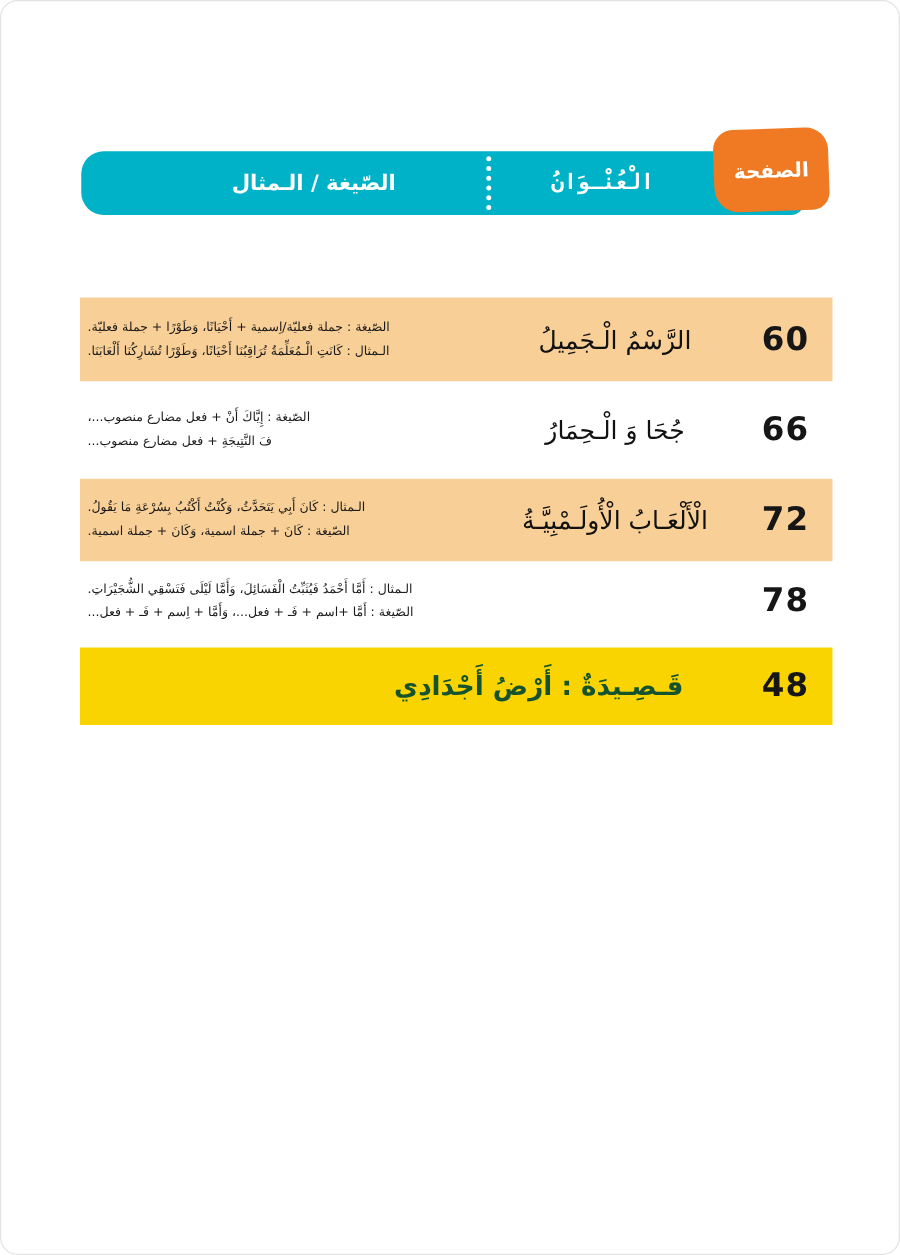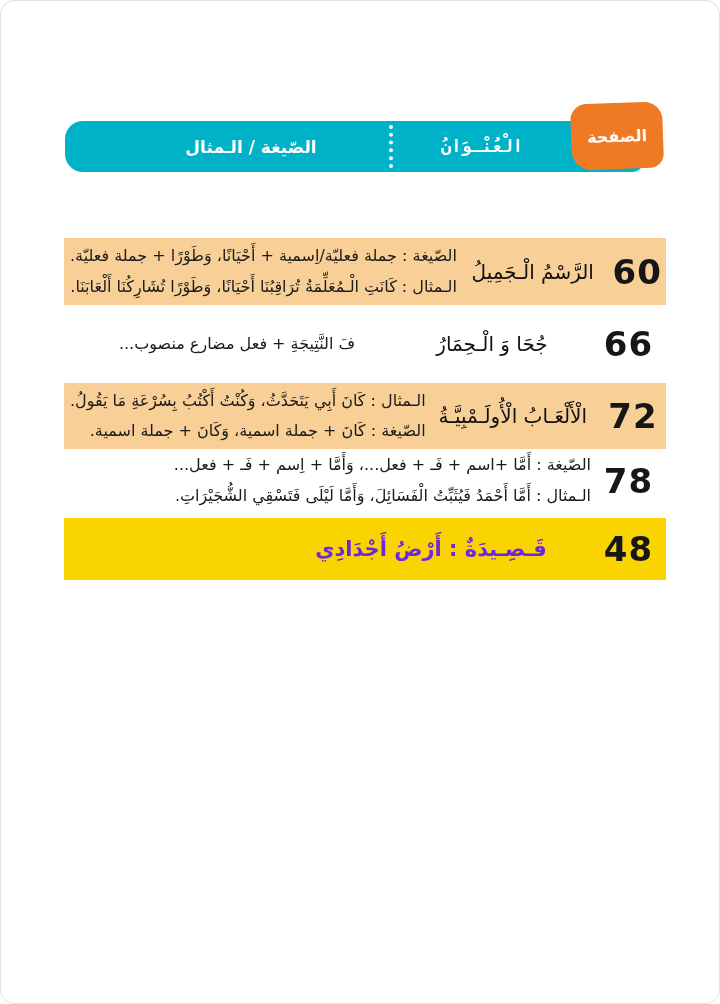--- a/index.html
+++ b/index.html
@@ -31,27 +31,27 @@
   }
 
   
   .rows { position:absolute; left:63px; top:237px; width:602px; direction:rtl; }
   .row  { display:flex; flex-direction:row; align-items:center; width:602px; }
   .row.peach  { background:#f8cf96; }
   .row.white  { background:transparent; }
   .row.yellow { background:#fad400; margin-top:6px; }
   .r1 { height:67px; } .r2 { height:78px; } .r3 { height:66px; } .r4 { height:63px; } .r5 { height:62px; }
 
-  .cell-page  { width:75px; text-align:center; font-weight:bold; font-size:34px; color:#161616; letter-spacing:1px; }
+  .cell-page  { width:75px; text-align:center; font-weight:bold; font-size:26px; color:#161616; letter-spacing:1px; }
   .cell-title { width:198px; text-align:center; font-size:20px; color:#111111; line-height:1.3; }
-  .cell-detail { flex:1 1 auto; text-align:right; font-size:16px; color:#1a1a1a; line-height:1.9;
+  .cell-detail { flex:1 1 auto; text-align:left; font-size:10px; color:#1a1a1a; line-height:1.9;
     padding-left:6px; white-space:nowrap; }
   .cell-detail .line { display:block; }
   .cell-detail .indent { padding-right:38px; }
-  .cell-title-big { width:320px; text-align:center; font-size:21px; font-weight:bold; color:#6d28d9; }
+  .cell-title-big { width:320px; text-align:center; font-size:21px; font-weight:bold; color:#14532d; }
 </style>
 </head>
 <body>
 
 <div class="page">
 
   <div class="header-bar" dir="rtl">
     <div class="header-divider"></div>
     <div class="hdr-label hdr-format">الصّيغة / الـمثال</div>
     <div class="hdr-label hdr-title">الْعُنْـوَانُ</div>
@@ -66,38 +66,39 @@
       <div class="cell-detail">
         <span class="line">الصّيغة : جملة فعليّة/اِسمية + أَحْيَانًا، وَطَوْرًا + جملة فعليّة.</span>
         <span class="line">الـمثال : كَانَتِ الْـمُعَلِّمَةُ تُرَاقِبُنَا أَحْيَانًا، وَطَوْرًا تُشَارِكُنَا أَلْعَابَنَا.</span>
       </div>
     </div>
 
     <div class="row white r2">
       <div class="cell-page">66</div>
       <div class="cell-title">جُحَا وَ الْـحِمَارُ</div>
       <div class="cell-detail">
+        <span class="line">الصّيغة : إِيَّاكَ أَنْ + فعل مضارع منصوب...،</span>
         <span class="line indent">فَ النَّتِيجَةِ + فعل مضارع منصوب...</span>
       </div>
     </div>
 
     <div class="row peach r3">
       <div class="cell-page">72</div>
       <div class="cell-title">الْأَلْعَـابُ الْأُولَـمْبِيَّـةُ</div>
       <div class="cell-detail">
         <span class="line">الـمثال : كَانَ أَبِي يَتَحَدَّثُ، وَكُنْتُ أَكْتُبُ بِسُرْعَةِ مَا يَقُولُ.</span>
         <span class="line">الصّيغة : كَانَ + جملة اسمية، وَكَانَ + جملة اسمية.</span>
       </div>
     </div>
 
     <div class="row white r4">
       <div class="cell-page">78</div>
       <div class="cell-detail">
+        <span class="line">الـمثال : أَمَّا أَحْمَدُ فَيُثَبِّتُ الْفَسَائِلَ، وَأَمَّا لَيْلَى فَتَسْقِي الشُّجَيْرَاتِ.</span>
         <span class="line">الصّيغة : أَمَّا +اسم + فَـ + فعل...، وَأَمَّا + اِسم + فَـ + فعل...</span>
-        <span class="line">الـمثال : أَمَّا أَحْمَدُ فَيُثَبِّتُ الْفَسَائِلَ، وَأَمَّا لَيْلَى فَتَسْقِي الشُّجَيْرَاتِ.</span>
       </div>
     </div>
 
     <div class="row yellow r5">
       <div class="cell-page">48</div>
       <div class="cell-title-big">قَـصِـيدَةٌ :  أَرْضُ أَجْدَادِي</div>
     </div>
 
   </div>
 </div>

